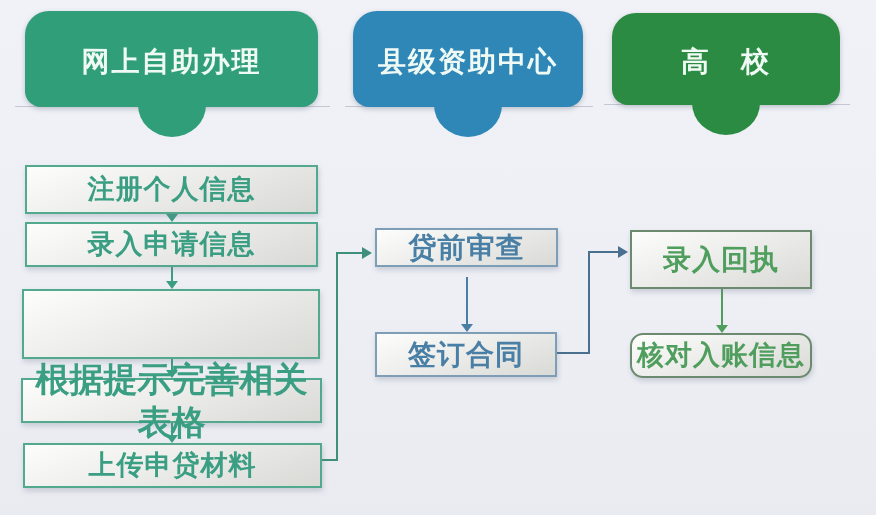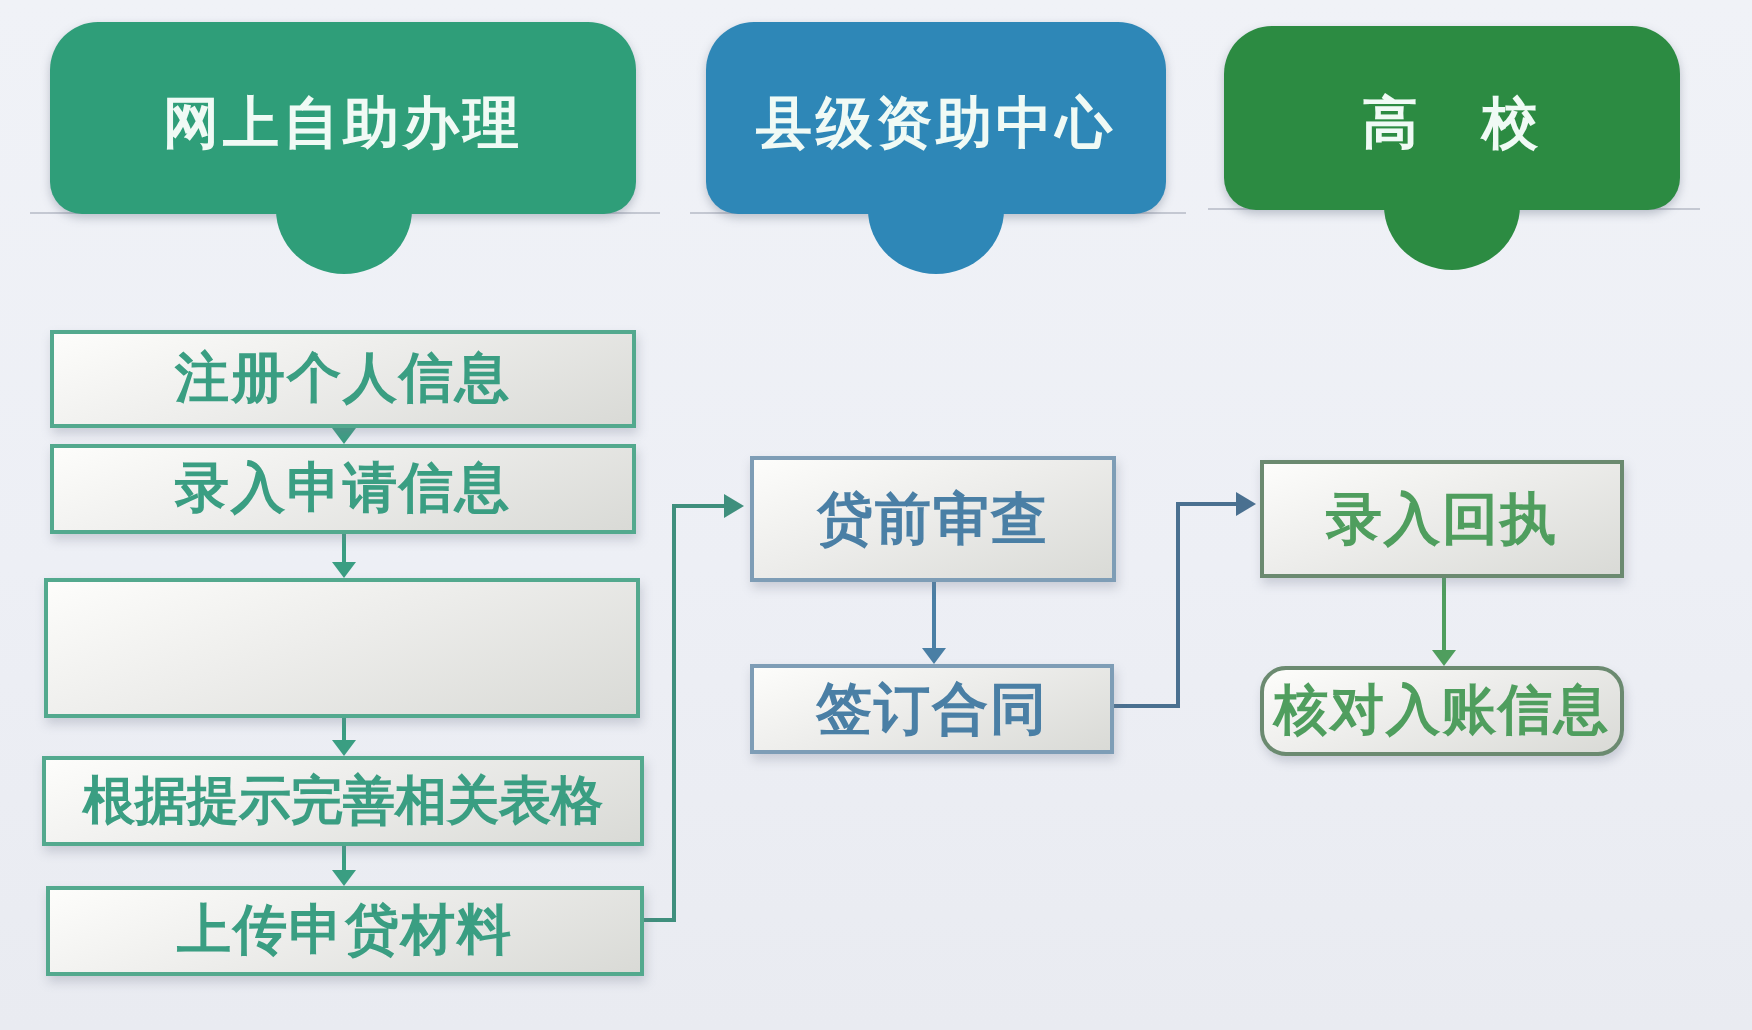--- a/index.html
+++ b/index.html
@@ -41,23 +41,23 @@
     background:linear-gradient(160deg,#fdfdfb 0%,#ededeb 45%,#d9dad6 100%);
     box-shadow:1px 3px 5px rgba(120,126,145,0.30);
     letter-spacing:1px;line-height:1.25;
   }
   .c1{border:2px solid var(--c1-border,#53a98e);color:var(--c1-accent,#3a9e82);font-size:27px;}
   .c2{border:2px solid var(--c2-border,#7e9db6);color:var(--c2-accent,#4a7fa5);font-size:28px;}
   .c3{border:2px solid var(--c3-border,#6b8a70);color:var(--c3-accent,#4f9e5e);font-size:27px;}
   .b1{left:25px;top:152px;width:293px;height:49px;margin-top:13px;}
   .b2{left:25px;top:222px;width:293px;height:45px;}
   .b3{left:22px;top:289px;width:298px;height:70px;font-size:24px;}
-  .b4{left:21px;top:378px;width:301px;height:45px;font-size:26px;letter-spacing:0;}
+  .b4{left:21px;top:378px;width:301px;height:45px;font-size:34px;letter-spacing:0;}
   .b5{left:23px;top:443px;width:299px;height:45px;}
-  .m1{left:375px;top:228px;width:183px;height:63px;}
+  .m1{left:375px;top:228px;width:183px;height:39px;}
   .m2{left:375px;top:332px;width:182px;height:45px;}
   .r1{left:630px;top:230px;width:182px;height:59px;font-size:28px;}
   .r2{left:630px;top:333px;width:182px;height:45px;border-radius:13px;}
   
   .varrow{position:absolute;width:17px;z-index:2;}
   .varrow::before{
     content:"";position:absolute;left:50%;top:0;transform:translateX(-50%);
     width:2px;height:calc(100% - 7px);background:currentColor;
   }
   .varrow::after{

